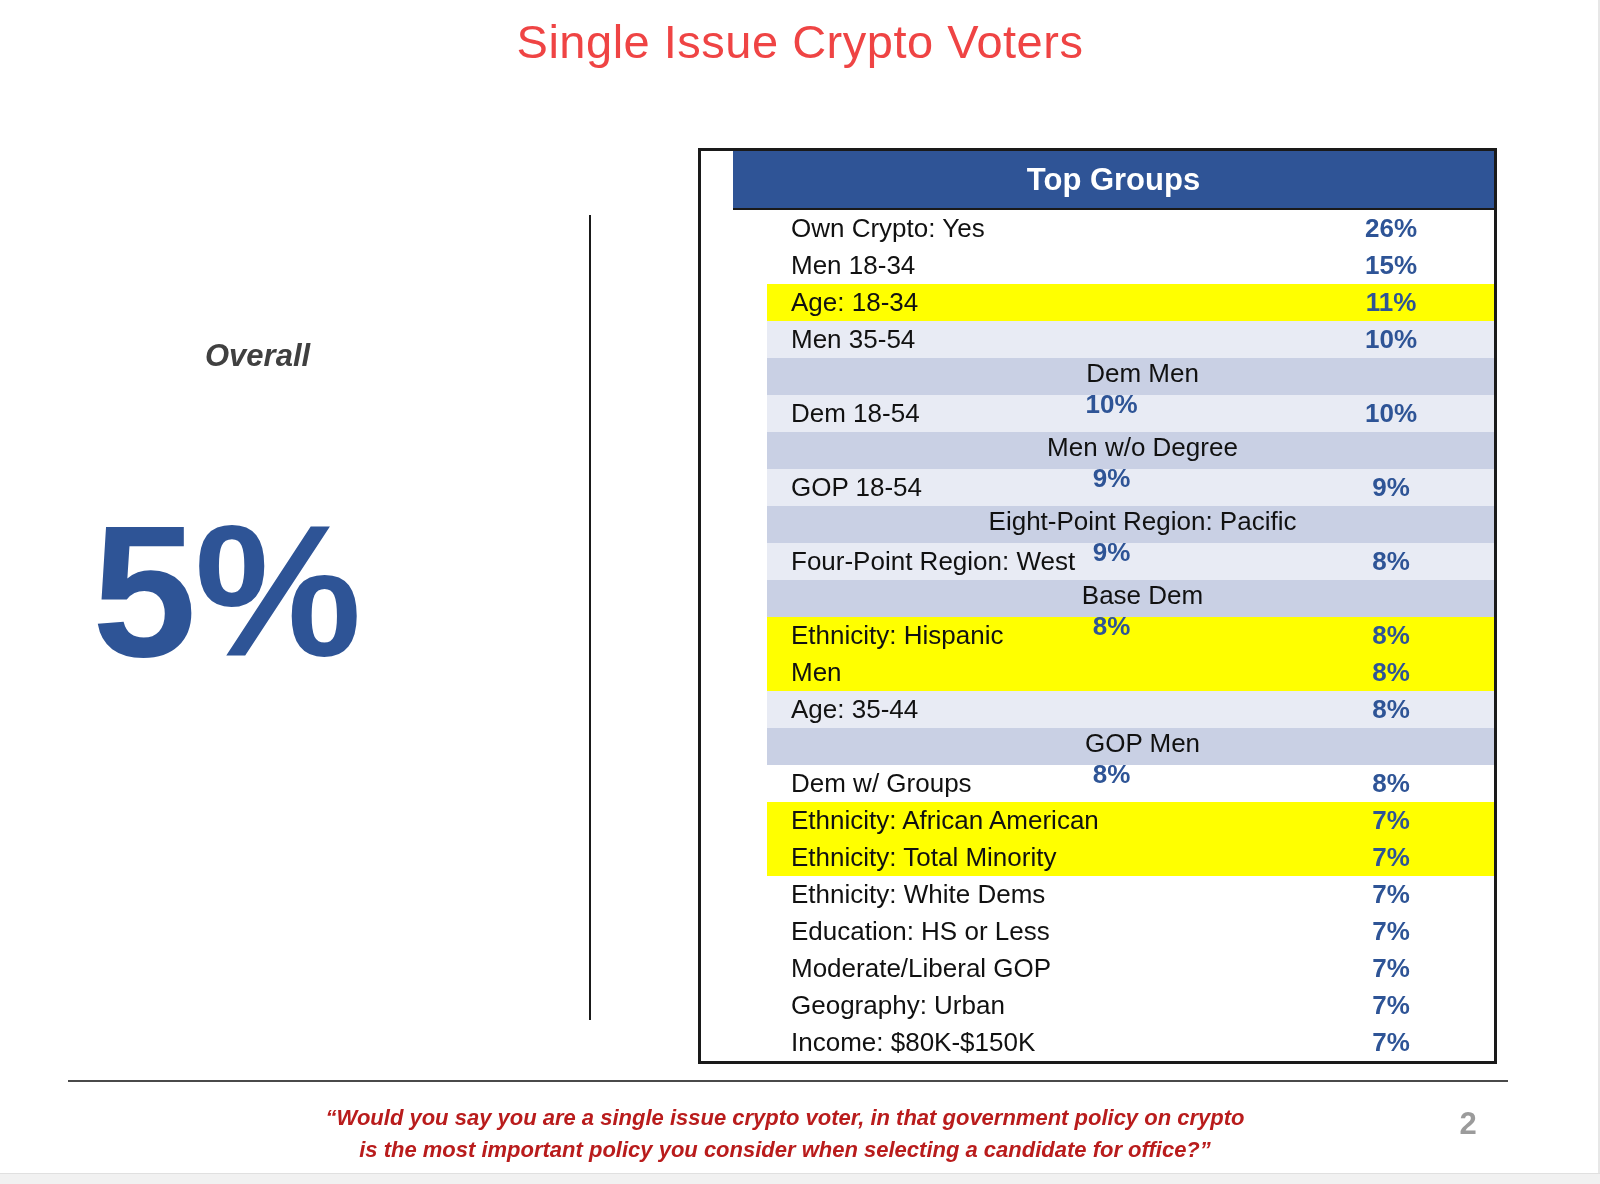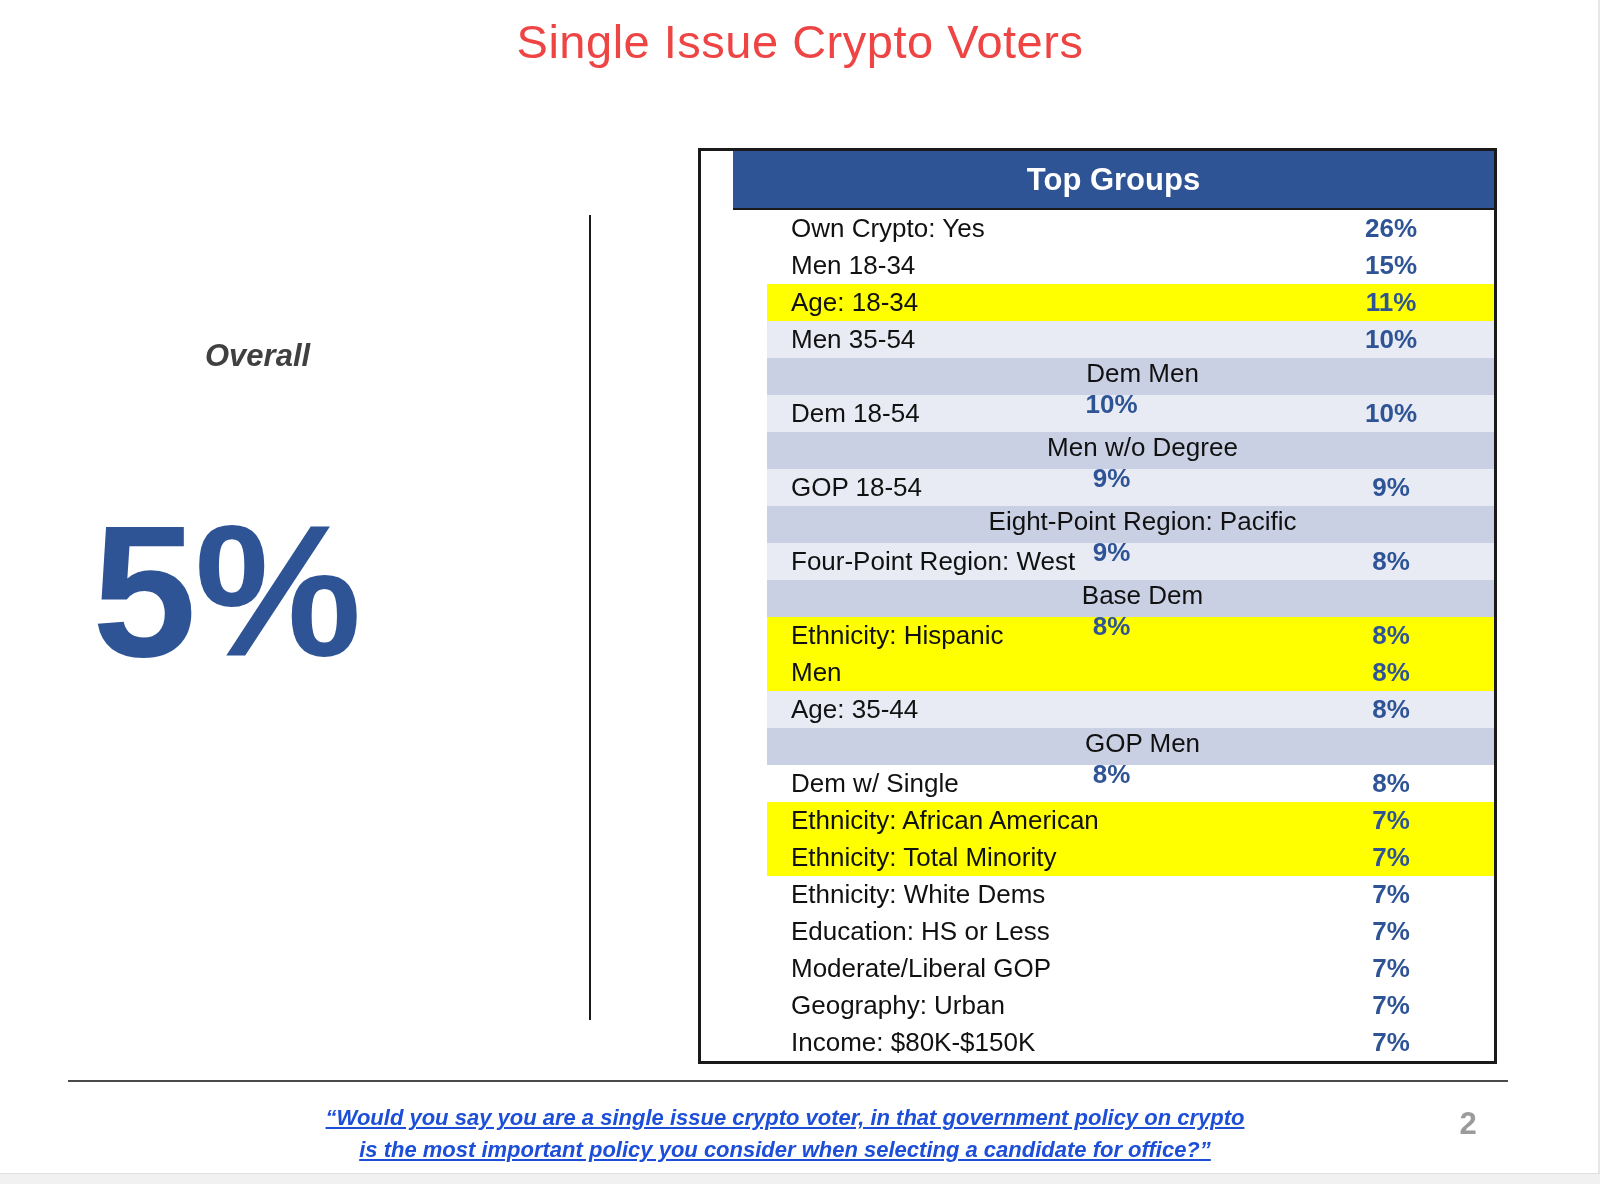--- a/index.html
+++ b/index.html
@@ -59,23 +59,22 @@
   .bg-yellow{background:var(--hl-yellow);}
 
   .hdivider{
     position:absolute;left:68px;top:1080px;width:1440px;height:2px;
     background:#4a4a4a;
   }
 
   .footnote{
     position:absolute;left:0;top:1102px;width:1570px;
     text-align:center;
-    font-size:22px;font-weight:700;font-style:italic;color:#1d4ed8;
+    font-size:22px;font-weight:700;font-style:italic;color:#b91c1c;
     line-height:1.45;
-    text-decoration:underline;
   }
   .page-number{
     position:absolute;left:1448px;top:1106px;width:40px;
     font-size:31px;font-weight:700;color:#9b9b9b;text-align:center;
   }
 
   .right-edge{
     position:absolute;right:0;top:0;width:2px;height:1184px;
     background:#e7e7e7;
   }
@@ -153,21 +152,21 @@
         </div>
         <div class="trow bg-light">
           <div class="tlabel">Age: 35-44</div>
           <div class="tvalue">8%</div>
         </div>
         <div class="trow bg-mid">
           <div class="tlabel">GOP Men</div>
           <div class="tvalue">8%</div>
         </div>
         <div class="trow bg-white">
-          <div class="tlabel">Dem w/ Single</div>
+          <div class="tlabel">Dem w/ Groups</div>
           <div class="tvalue">8%</div>
         </div>
         <div class="trow bg-yellow">
           <div class="tlabel">Ethnicity: African American</div>
           <div class="tvalue">7%</div>
         </div>
         <div class="trow bg-yellow">
           <div class="tlabel">Ethnicity: Total Minority</div>
           <div class="tvalue">7%</div>
         </div>

